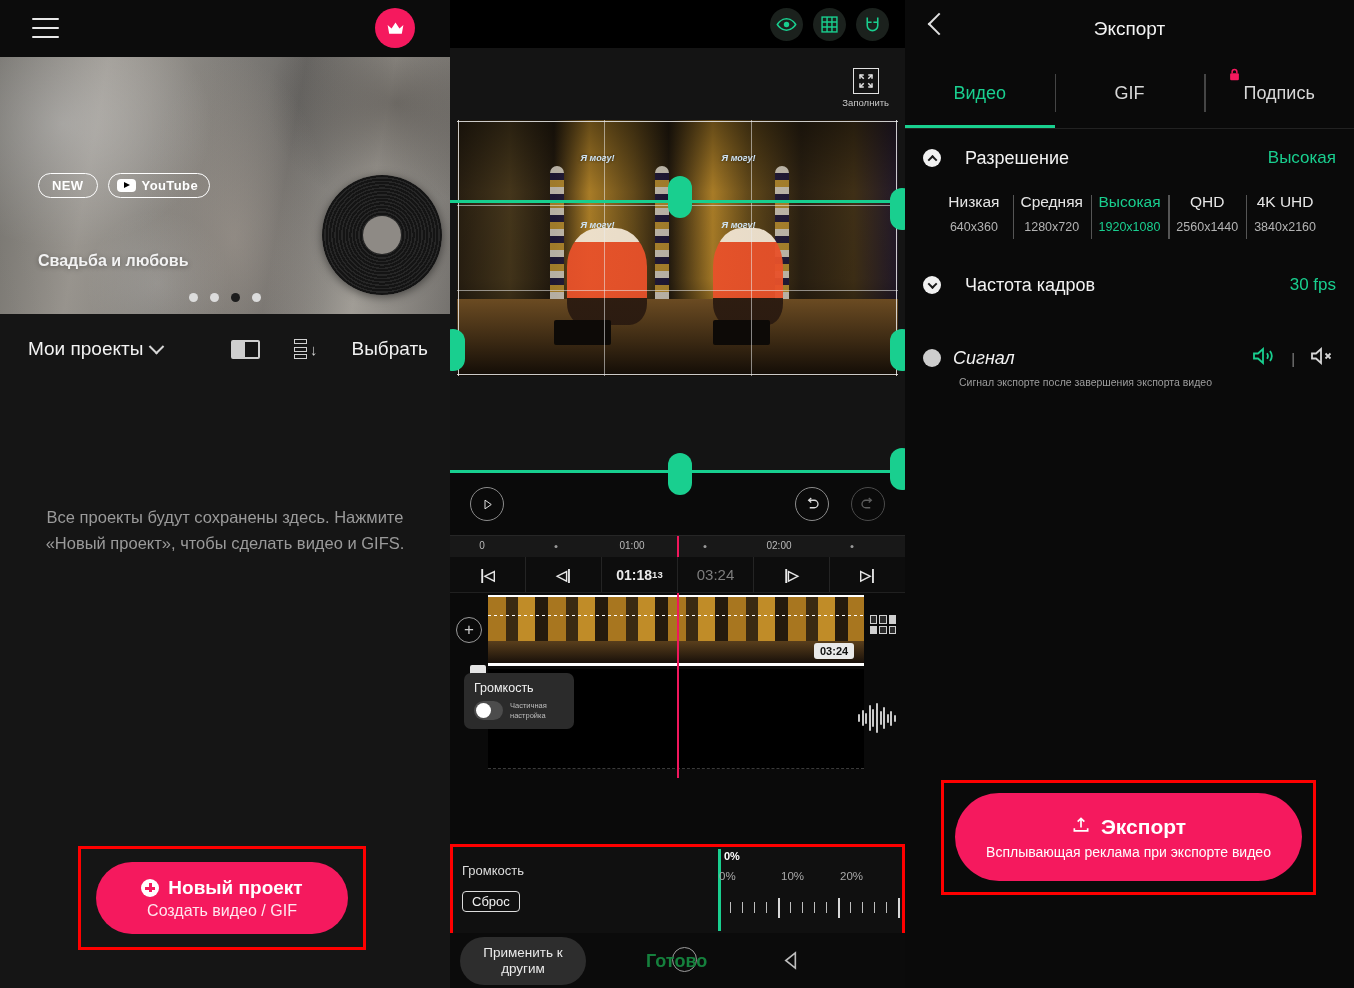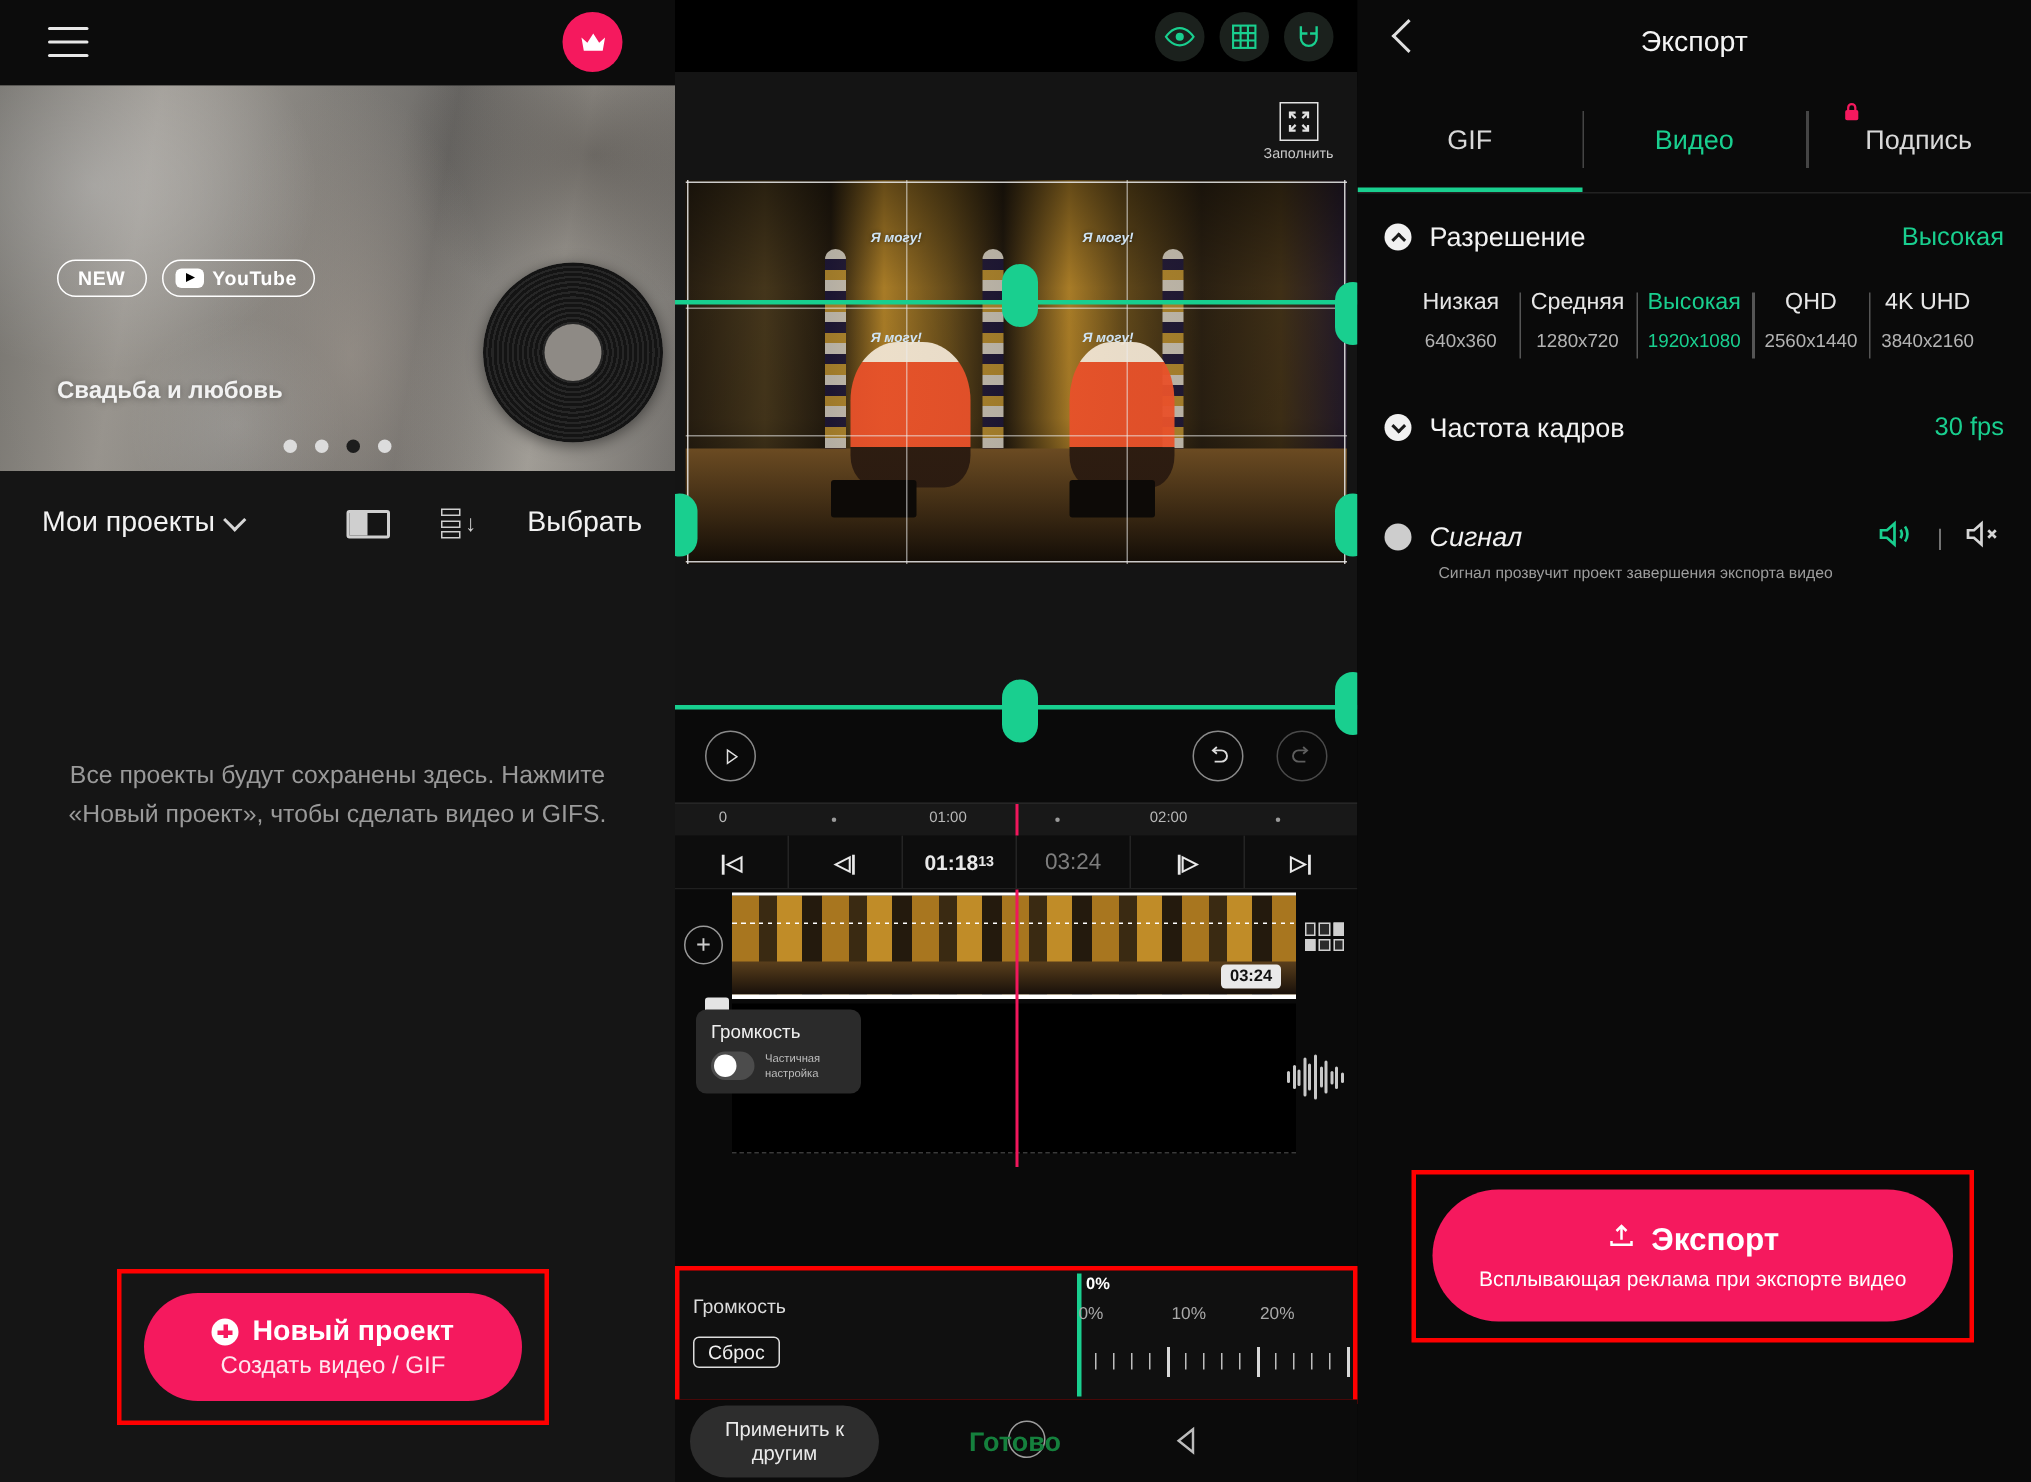--- a/index.html
+++ b/index.html
@@ -235,21 +235,21 @@
 
   .tabs { display:flex; height:70px; position:relative; }
   .tab { flex:1; display:flex; align-items:center; justify-content:center; color:#d8d8d8; font-size:18px; position:relative; }
   .tab.active { color:#19cf8f; }
   .tab + .tab:before { content:""; position:absolute; left:0; top:16px; bottom:16px; width:1.5px; background:#454545; }
   .tab .lock { position:absolute; left:-17px; top:-17px; }
   .tab-underline { position:absolute; left:0; bottom:0; width:33.33%; height:3px; background:#19cf8f; }
   .tabs-sep { height:1px; background:#222; }
 
   .sec { position:relative; padding:0 18px; }
-  .sec-head { display:flex; align-items:center; height:58px; }
+  .sec-head { display:flex; align-items:center; height:58px;gap:12px; }
   .sec-dot { width:18px; height:18px; border-radius:50%; background:#f1f1f1; display:flex; align-items:center; justify-content:center; margin-right:12px; }
   .sec-dot.plain { background:#cdcdcd; }
   .chev { width:7px; height:7px; border-right:2px solid #1a1a1a; border-bottom:2px solid #1a1a1a; }
   .chev.up { transform:rotate(-135deg) translate(-1px,-1px); }
   .chev.down { transform:rotate(45deg) translate(-1px,-1px); }
   .sec-title { color:#f2f2f2; font-size:18px; }
   .sec-value { margin-left:auto; color:#19cf8f; font-size:17px; }
 
   .reso-row { display:flex; padding:6px 12px 22px; }
   .reso { flex:1; text-align:center; position:relative; }
@@ -504,25 +504,25 @@
     </div>
   </div>
 
   <div class="panel-right">
     <div class="r-topbar">
       <div class="r-back"></div>
       <div class="r-title">Экспорт</div>
     </div>
 
     <div class="tabs">
+      <div class="tab active">
+        <span>Видео</span>
+      </div>
       <div class="tab">
         <span>GIF</span>
-      </div>
-      <div class="tab active">
-        <span>Видео</span>
       </div>
       <div class="tab">
         <span style="position:relative">
           <span class="lock">
             <svg viewBox="0 0 24 24" width="15" height="15">
               <rect x="5" y="10" width="14" height="11" rx="2" fill="#f5195e"></rect>
               <path d="M8.2 10V7.6a3.8 3.8 0 017.6 0V10" fill="none" stroke="#f5195e" stroke-width="2.4"></path>
             </svg>
           </span>
           <span>Подпись</span>
@@ -587,21 +587,21 @@
           </span>
           <span class="sig-sep">|</span>
           <span>
             <svg viewBox="0 0 26 24" width="28" height="24" fill="none" stroke="#d6d6d6" stroke-width="1.8">
               <path d="M3 9.5h4L12 5v14L7 14.5H3z"></path>
                 <path d="M16.5 9.5l5 5M21.5 9.5l-5 5"></path>
             </svg>
           </span>
         </span>
       </div>
-      <div class="signal-hint">Сигнал прозвучит проект завершения экспорта видео</div>
+      <div class="signal-hint">Сигнал экспорте после завершения экспорта видео</div>
     </div>
   </div>
 
   <div class="vol-panel">
     <div class="vol-label">Громкость</div>
     <div class="reset-btn">Сброс</div>
     <div class="vol-ruler">
       <div class="zeroline"></div>
       <div class="cur">0%</div>
       <div class="lab" style="left:1px">0%</div>

